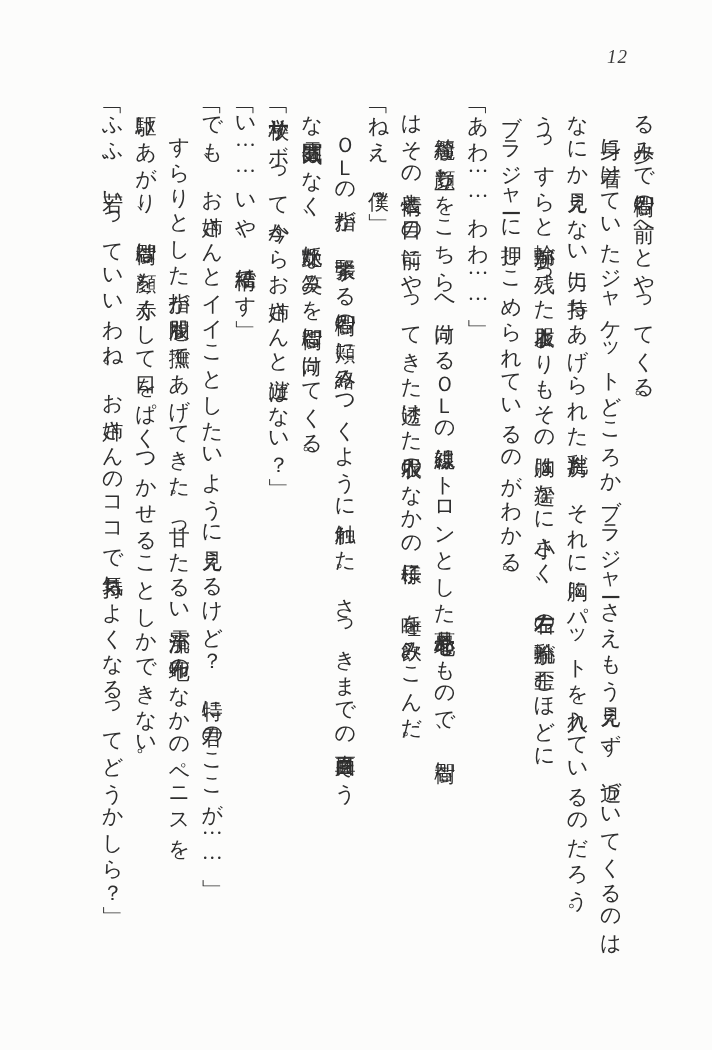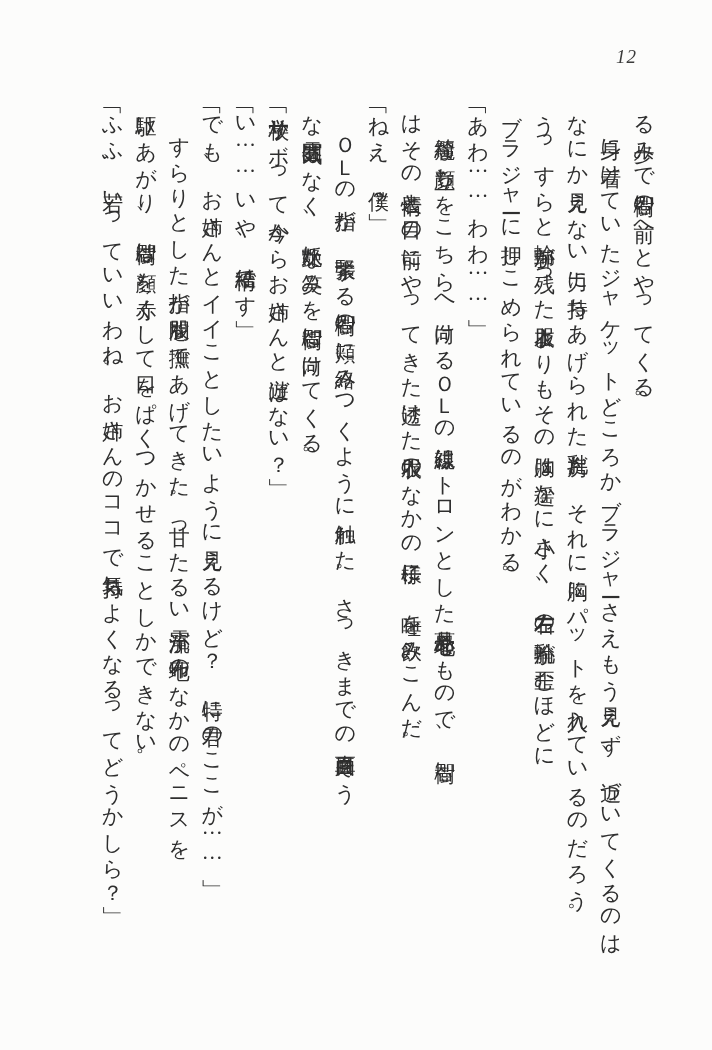--- a/index.html
+++ b/index.html
@@ -19,21 +19,21 @@
     inset: 0;
     background:
       radial-gradient(ellipse 120% 100% at 50% 50%, rgba(255,255,255,0) 70%, rgba(180,180,175,0.10) 100%),
       #fcfcfb;
   }
   .page-number {
     position: absolute;
     top: 46px;
     left: 607px;
     width: 30px;
-    text-align: right;
+    text-align: left;
     font-size: 19px;
     font-style: italic;
     color: #3b3b3b;
     letter-spacing: 1px;
   }
   .text-block {
     position: absolute;
     top: 100px;
     right: 52px;
     height: 888px;

